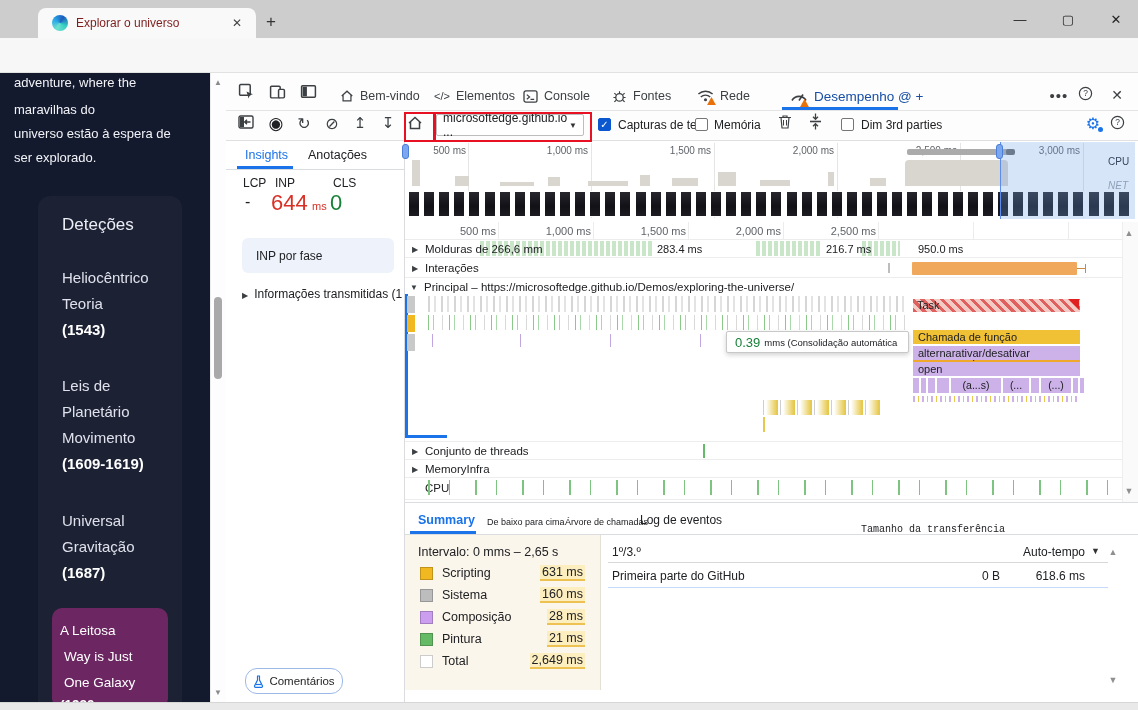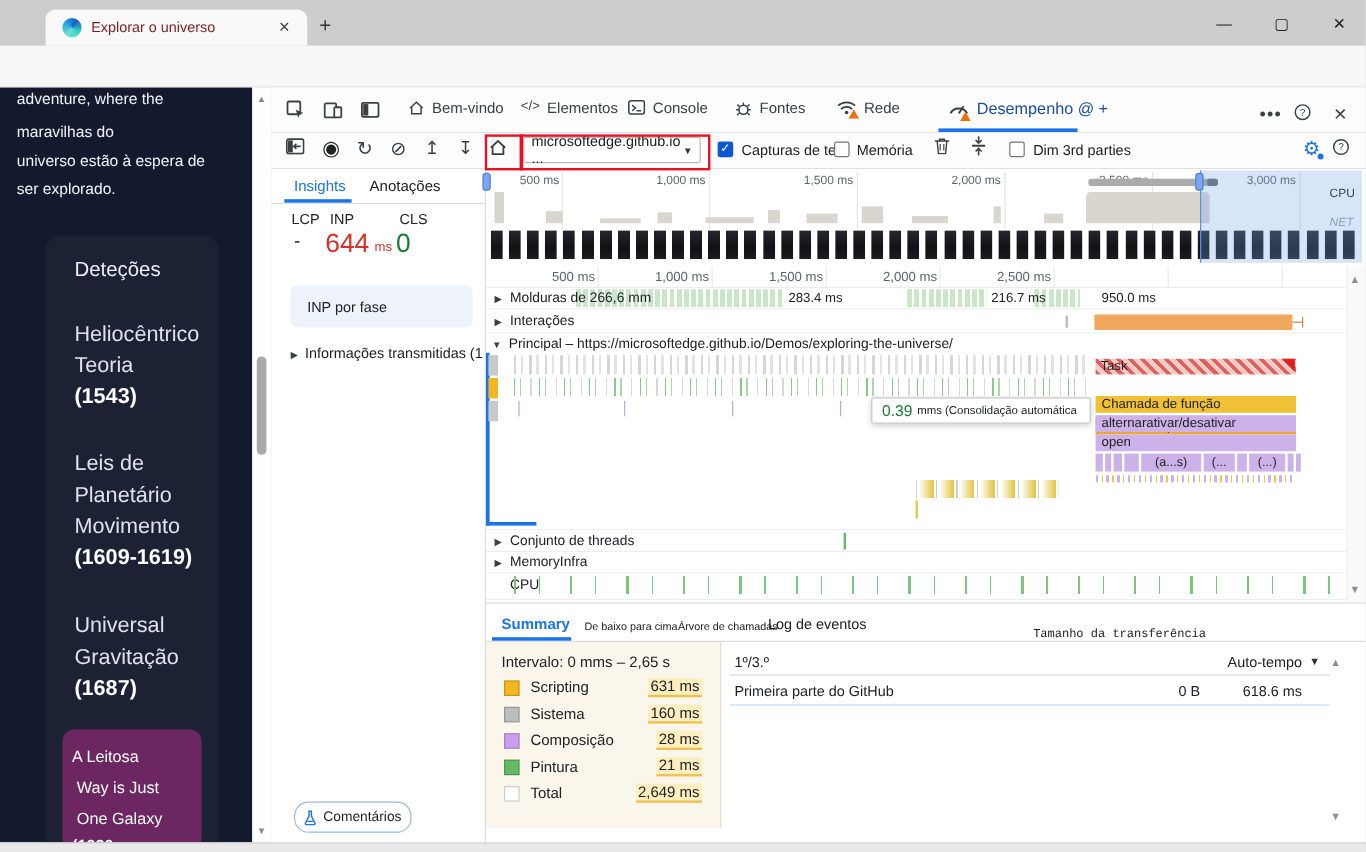--- a/index.html
+++ b/index.html
@@ -20,31 +20,31 @@
   .url{font-size:12.5px;white-space:nowrap;overflow:hidden;flex:1;}
   .url .dim{color:#8a8f94;}
   .url .host{color:#1b1b1b;}
   .omniright{display:flex;align-items:center;gap:10px;color:#5f6368;}
   .sep{width:1px;height:16px;background:#d6d6d6;}
   
   .page{left:0;top:73px;width:210px;height:629px;background:#141a2e;overflow:hidden;}
   .pline{left:14px;color:#f2f3f7;font-size:13px;white-space:nowrap;}
   .dcard{left:38px;top:123px;width:144px;height:560px;background:#1c2134;border-radius:12px;}
   .dhead{left:62px;top:142px;font-size:17px;color:#eceef5;}
-  .ditem{left:62px;color:#dfe2ec;font-size:18px;line-height:26px;white-space:nowrap;}
+  .ditem{left:62px;color:#dfe2ec;font-size:15px;line-height:26px;white-space:nowrap;}
   .dyear{font-weight:bold;color:#fff;}
   .pcard{left:52px;top:535px;width:116px;height:100px;background:#6c2762;border-radius:10px;}
   .pcline{left:60px;color:#fff;font-size:13.5px;white-space:nowrap;}
   .pagesb{left:210px;top:73px;width:16px;height:629px;background:#fdfdfd;border-left:1px solid #ececec;box-sizing:border-box;}
   .sbarrow{left:212px;width:12px;text-align:center;font-size:8px;color:#8a8a8a;}
   .sbthumb{left:214px;top:297px;width:8px;height:82px;background:#a9a9a9;border-radius:4px;}
   
   .devtools{left:226px;top:73px;width:912px;height:629px;background:#ffffff;border-left:1px solid #d5d5d5;box-sizing:border-box;}
   .dtabs{left:226px;top:73px;width:912px;height:38px;background:#fdfdfd;border-bottom:1px solid #e4e4e4;box-sizing:border-box;}
-  .dtab{top:83px;height:26px;display:flex;align-items:flex-start;gap:6px;font-size:12.5px;color:#3c4043;white-space:nowrap;}
+  .dtab{top:83px;height:26px;display:flex;align-items:center;gap:6px;font-size:12.5px;color:#3c4043;white-space:nowrap;}
   .dtab.sel{color:#174ea6;}
   .dtabsel{left:782px;top:107px;width:116px;height:3px;background:#1a73e8;}
   .toolrow{left:226px;top:111px;width:912px;height:30px;background:#fdfdfd;border-bottom:1px solid #e0e0e0;box-sizing:border-box;}
   .ticon{top:115px;font-size:15px;color:#3c4043;text-align:center;width:22px;}
   .cb{top:118px;width:13px;height:13px;border:1px solid #767676;border-radius:2px;background:#fff;box-sizing:border-box;}
   .cb.on{background:#0b57d0;border-color:#0b57d0;color:#fff;font-size:10px;line-height:11px;text-align:center;}
   .cblbl{top:118px;font-size:12px;color:#202124;white-space:nowrap;}
   .dd{left:436px;top:114px;width:148px;height:22px;border:1px solid #bdbdbd;background:#fff;border-radius:2px;font-size:12px;color:#202124;display:flex;align-items:center;padding:0 6px;box-sizing:border-box;justify-content:space-between;}
   .redbox{border:2px solid #e81123;background:transparent;z-index:30;}
   

